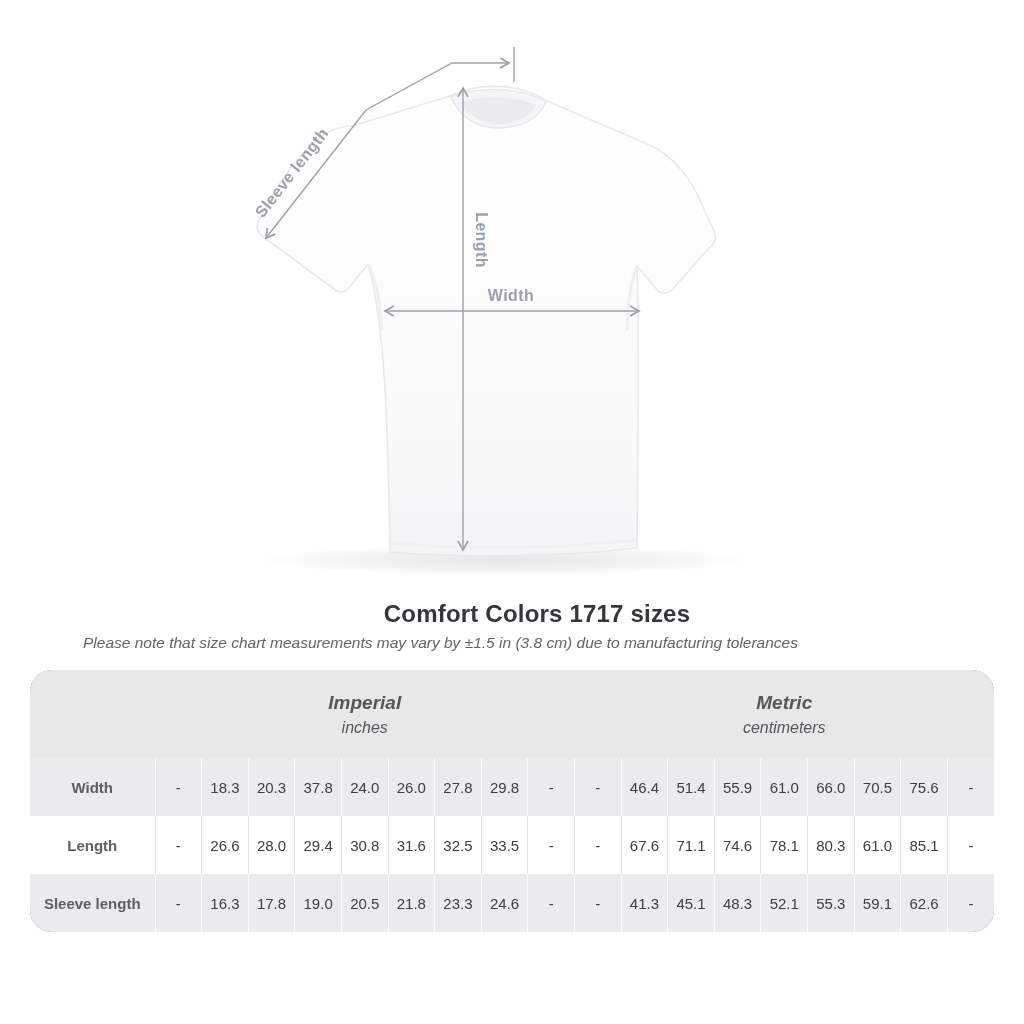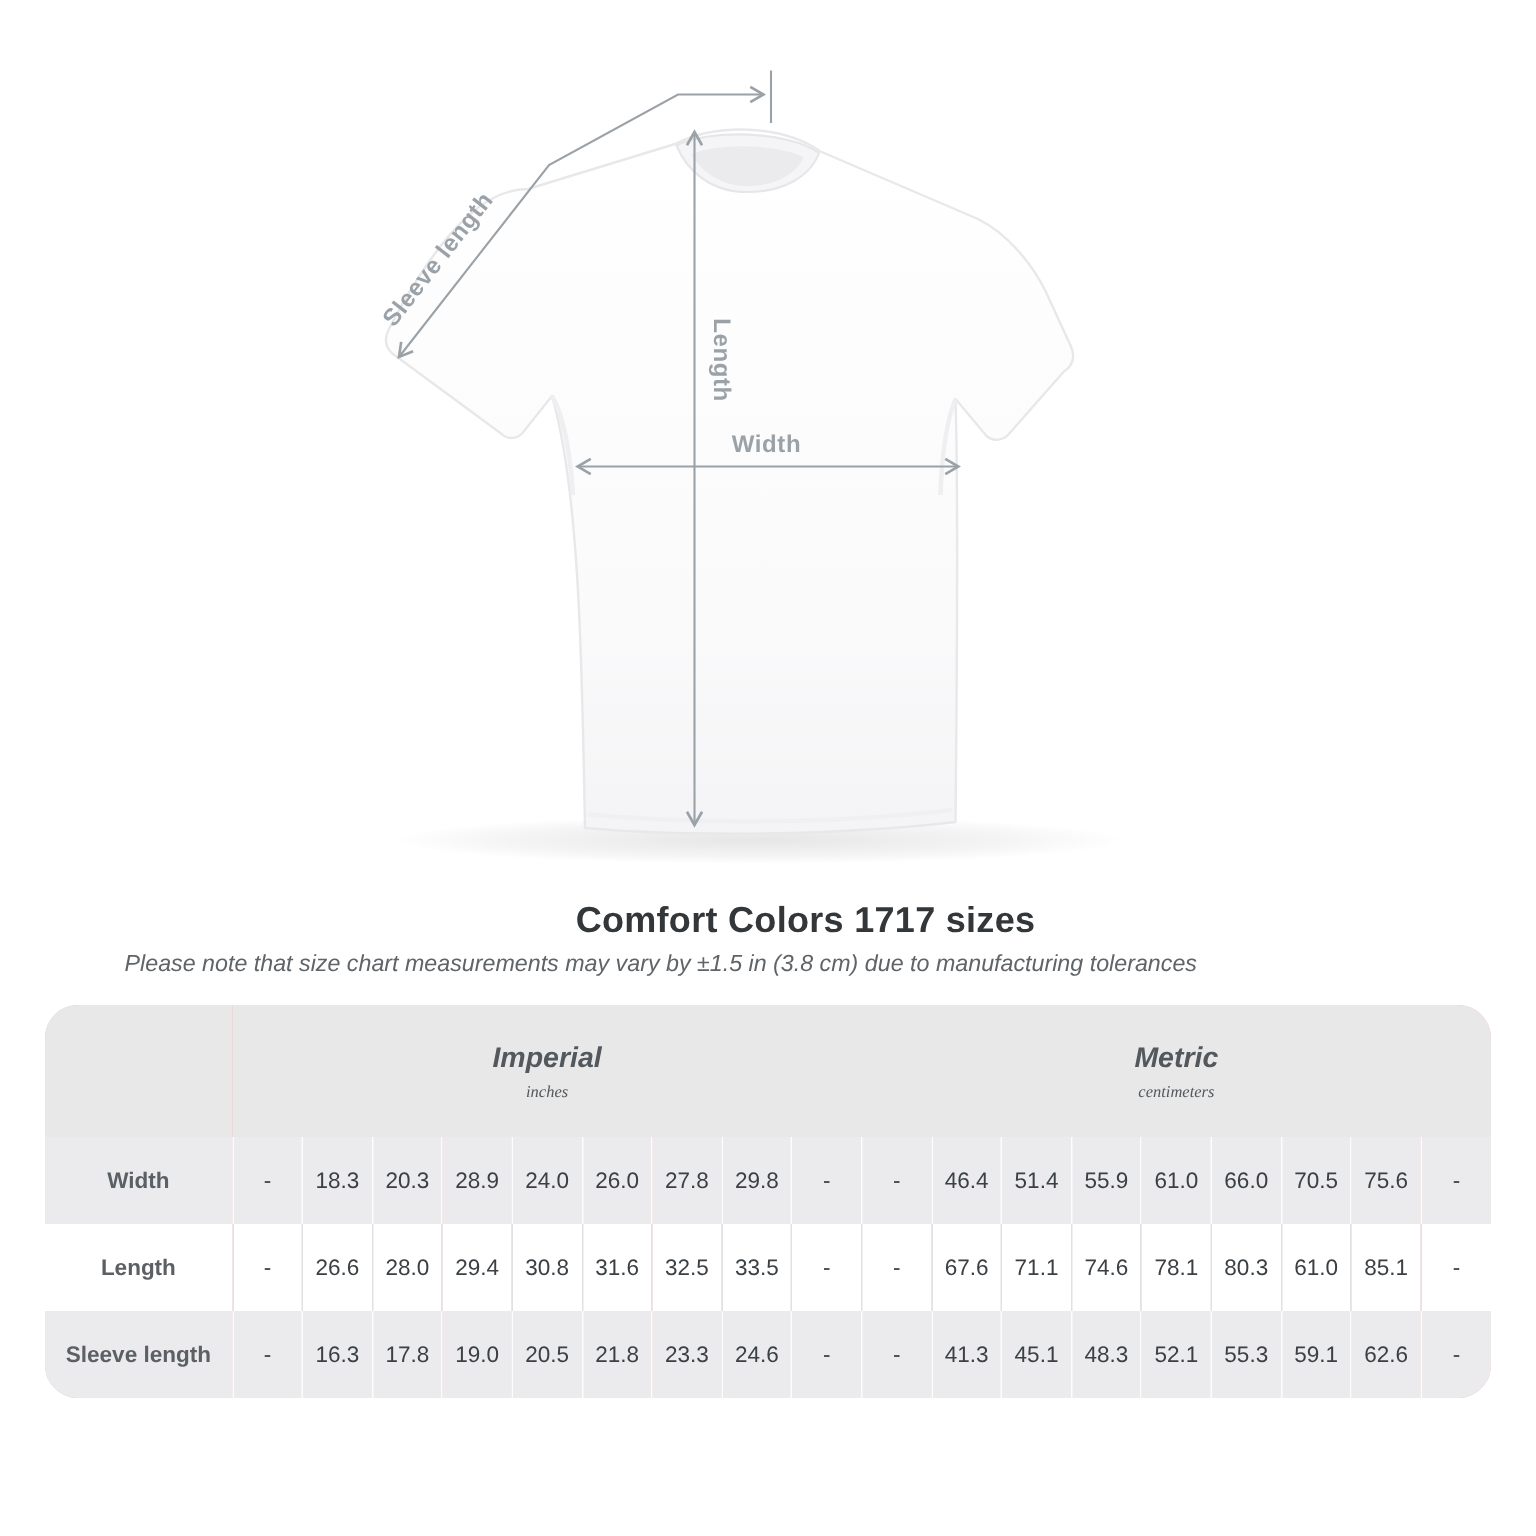--- a/index.html
+++ b/index.html
@@ -11,28 +11,28 @@
   .page-title{
     position:absolute;top:600px;left:0;width:1024px;text-align:center;
     font-size:24px;font-weight:bold;color:#33373a;letter-spacing:.2px;margin-left:25px;
   }
   .page-subtitle{
     position:absolute;top:634px;left:0;width:881px;text-align:center;
     font-style:italic;font-size:15.5px;color:#5f6468;
   }
   .table-wrap{
     position:absolute;left:30px;top:670px;width:964px;
-    border-radius:22px;overflow:hidden;background:#fca5a5;
+    border-radius:22px;overflow:hidden;background:#737373;
   }
   table{width:100%;border-collapse:collapse;table-layout:fixed;}
   col.size-col{width:125px;}
   td{text-align:center;vertical-align:middle;font-size:15px;color:#3b4044;padding:0;}
   tr.units-row td{background:#e8e8e9;height:88px;border:none;}
   .unit-label{font-size:19px;font-weight:bold;font-style:italic;color:#53585c;}
-  .unit-sub{font-size:11px;font-style:italic;color:#53585c;margin-top:5px;font-family:Liberation Serif, serif;}
+  .unit-sub{font-size:16px;font-style:italic;color:#53585c;margin-top:5px;}
   tr.sizes-row td{height:56px;background:#ffffff;}
   tr.sizes-row td.data{font-weight:bold;color:#5b6065;}
   tr.data-row td{height:58px;}
   td.rowlabel{font-weight:bold;color:#5b6065;font-size:15px;}
   td.data{border-left:1px solid #e1e1e4;}
   tr.gray td{background:#ebebed;}
   tr.gray td.data{border-left:1px solid rgba(255,255,255,.85);}
   tr.white td{background:#ffffff;}
   .meas-text{font-size:16px;font-weight:bold;fill:#9aa2a8;letter-spacing:.4px;}
 </style>
@@ -121,21 +121,21 @@
           <div class="unit-sub">centimeters</div>
         </td>
       </tr>
 
 
       <tr class="data-row gray">
         <td class="rowlabel">Width</td>
         <td class="data">-</td>
         <td class="data">18.3</td>
         <td class="data">20.3</td>
-        <td class="data">28.9</td>
+        <td class="data">37.8</td>
         <td class="data">24.0</td>
         <td class="data">26.0</td>
         <td class="data">27.8</td>
         <td class="data">29.8</td>
         <td class="data">-</td>
         <td class="data">-</td>
         <td class="data">46.4</td>
         <td class="data">51.4</td>
         <td class="data">55.9</td>
         <td class="data">61.0</td>

